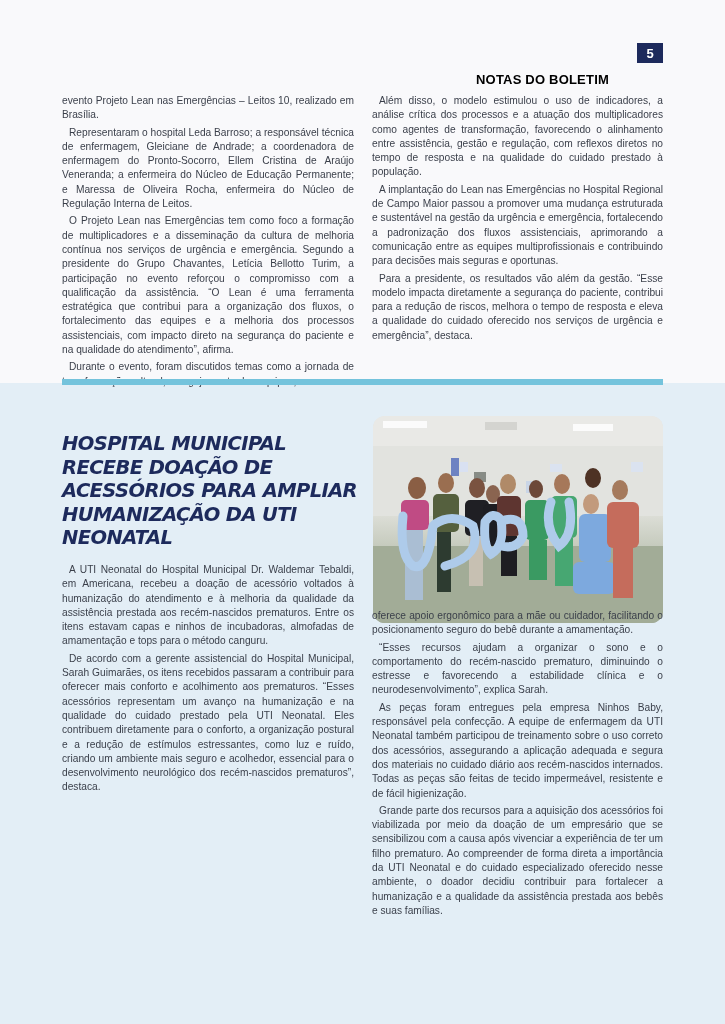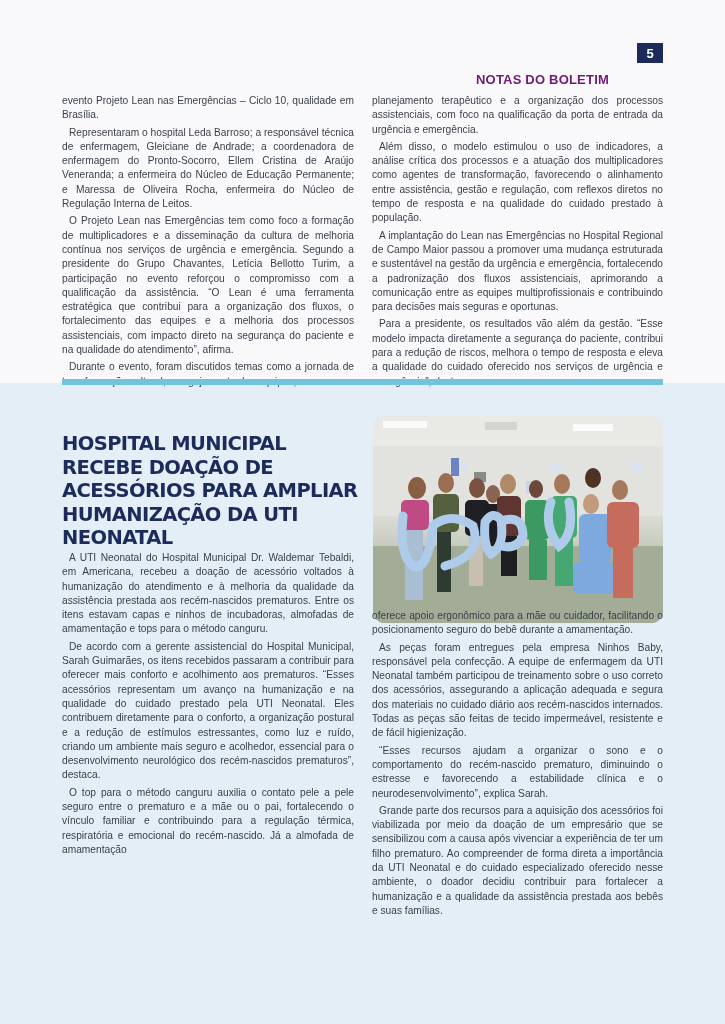--- a/index.html
+++ b/index.html
@@ -16,21 +16,21 @@
   }
   .bottom-section {
     position: absolute; left: 0; top: 383px; width: 725px; height: 641px;
     background: #e3eef6;
   }
   .header-bar {
     position: absolute; left: 448px; top: 43px; width: 215px; height: 20px;
     display: flex;
   }
   .header-title {
-    flex: 1; background: #74c3dc; color: #701a75;
+    flex: 1; background: #74c3dc; color: #000000;
     font-weight: bold; font-size: 13px; letter-spacing: 0.2px;
     display: flex; align-items: center; justify-content: center; margin-top: 36px;
   }
   .header-page {
     width: 26px; background: #1d2a5c; color: #ffffff;
     font-weight: bold; font-size: 13px;
     display: flex; align-items: center; justify-content: center;
   }
   .divider {
     position: absolute; left: 62px; top: 379px; width: 601px; height: 6px;
@@ -46,49 +46,49 @@
   .col p { text-indent: 7px; margin-bottom: 3px; }
   .col p.no-indent { text-indent: 0; }
   .col-top-left  { left: 62px;  top: 94px; width: 292px; }
   .col-top-right { left: 372px; top: 94px; width: 291px; }
   .headline {
     position: absolute; left: 62px; top: 432px; width: 300px;
     font-family: "DejaVu Sans", sans-serif;
     font-weight: bold; font-size: 19.5px; line-height: 23.5px;
     color: #1d2a5c; letter-spacing: -0.6px;
     text-transform: uppercase;
+    font-style: italic;
   }
   .photo {
     position: absolute; left: 373px; top: 416px; width: 290px; height: 207px;
     border-radius: 12px; overflow: hidden;
     background: linear-gradient(180deg, #e6e6e2 0%, #dcdcd6 18%, #e8e8e4 40%, #b8bfae 72%, #9ba58f 100%);
   }
-  .col-bottom-left  { left: 62px;  top: 551px; width: 292px; }
+  .col-bottom-left  { left: 62px;  top: 563px; width: 292px; }
   .col-bottom-right { left: 372px; top: 609px; width: 291px; }
 </style>
 </head>
 <body>
 
 <div class="top-section"></div>
 <div class="bottom-section"></div>
 
 <div class="header-bar">
   <div class="header-title">NOTAS DO BOLETIM</div>
   <div class="header-page">5</div>
 </div>
 
 <div class="col col-top-left">
-  <p class="no-indent">evento Projeto Lean nas Emergências – Ciclo 10, qualidade em Brasília.</p>
+  <p class="no-indent">evento Projeto Lean nas Emergências – Leitos 10, realizado em Brasília.</p>
   <p>Representaram o hospital Leda Barroso; a responsável técnica de enfermagem, Gleiciane de Andrade; a coordenadora de enfermagem do Pronto-Socorro, Ellem Cristina de Araújo Veneranda; a enfermeira do Núcleo de Educação Permanente; e Maressa de Oliveira Rocha, enfermeira do Núcleo de Regulação Interna de Leitos.</p>
   <p>O Projeto Lean nas Emergências tem como foco a formação de multiplicadores e a disseminação da cultura de melhoria contínua nos serviços de urgência e emergência. Segundo a presidente do Grupo Chavantes, Letícia Bellotto Turim, a participação no evento reforçou o compromisso com a qualificação da assistência. “O Lean é uma ferramenta estratégica que contribui para a organização dos fluxos, o fortalecimento das equipes e a melhoria dos processos assistenciais, com impacto direto na segurança do paciente e na qualidade do atendimento”, afirma.</p>
   <p>Durante o evento, foram discutidos temas como a jornada de transformação cultural, o engajamento das equipes, o</p>
 </div>
 
 <div class="col col-top-right">
-  <p class="no-indent">planejamento terapêutico e a organização dos processos assistenciais, com foco na qualificação da porta de entrada da urgência e emergência.</p>
   <p>Além disso, o modelo estimulou o uso de indicadores, a análise crítica dos processos e a atuação dos multiplicadores como agentes de transformação, favorecendo o alinhamento entre assistência, gestão e regulação, com reflexos diretos no tempo de resposta e na qualidade do cuidado prestado à população.</p>
   <p>A implantação do Lean nas Emergências no Hospital Regional de Campo Maior passou a promover uma mudança estruturada e sustentável na gestão da urgência e emergência, fortalecendo a padronização dos fluxos assistenciais, aprimorando a comunicação entre as equipes multiprofissionais e contribuindo para decisões mais seguras e oportunas.</p>
   <p>Para a presidente, os resultados vão além da gestão. “Esse modelo impacta diretamente a segurança do paciente, contribui para a redução de riscos, melhora o tempo de resposta e eleva a qualidade do cuidado oferecido nos serviços de urgência e emergência”, destaca.</p>
 </div>
 
 <div class="divider"></div>
 
 <h1 class="headline">HOSPITAL MUNICIPAL RECEBE DOAÇÃO DE ACESSÓRIOS PARA AMPLIAR HUMANIZAÇÃO DA UTI NEONATAL</h1>
 
 <div class="photo" title="Equipe de enfermagem da UTI Neonatal segurando almofadas de amamentação">
@@ -145,21 +145,20 @@
       <path d="M112 106 Q120 94 128 104 Q132 130 118 138 Q110 130 112 106"></path>
       <path d="M132 104 Q150 100 150 120 Q144 134 128 130"></path>
       <path d="M178 86 Q170 110 186 130 Q202 118 196 86"></path>
     </g>
   </svg>
 </div>
 
 <div class="col col-bottom-left">
   <p>A UTI Neonatal do Hospital Municipal Dr. Waldemar Tebaldi, em Americana, recebeu a doação de acessório voltados à humanização do atendimento e à melhoria da qualidade da assistência prestada aos recém-nascidos prematuros. Entre os itens estavam capas e ninhos de incubadoras, almofadas de amamentação e tops para o método canguru.</p>
   <p>De acordo com a gerente assistencial do Hospital Municipal, Sarah Guimarães, os itens recebidos passaram a contribuir para oferecer mais conforto e acolhimento aos prematuros. “Esses acessórios representam um avanço na humanização e na qualidade do cuidado prestado pela UTI Neonatal. Eles contribuem diretamente para o conforto, a organização postural e a redução de estímulos estressantes, como luz e ruído, criando um ambiente mais seguro e acolhedor, essencial para o desenvolvimento neurológico dos recém-nascidos prematuros”, destaca.</p>
-  <p>O top para o método canguru auxilia o contato pele a pele seguro entre o prematuro e a mãe ou o pai, fortalecendo o vínculo familiar e contribuindo para a regulação térmica, respiratória e emocional do recém-nascido. Já a almofada de amamentação</p>
 </div>
 
 <div class="col col-bottom-right">
   <p class="no-indent">oferece apoio ergonômico para a mãe ou cuidador, facilitando o posicionamento seguro do bebê durante a amamentação.</p>
+  <p>“Esses recursos ajudam a organizar o sono e o comportamento do recém-nascido prematuro, diminuindo o estresse e favorecendo a estabilidade clínica e o neurodesenvolvimento”, explica Sarah.</p>
   <p>As peças foram entregues pela empresa Ninhos Baby, responsável pela confecção. A equipe de enfermagem da UTI Neonatal também participou de treinamento sobre o uso correto dos acessórios, assegurando a aplicação adequada e segura dos materiais no cuidado diário aos recém-nascidos internados. Todas as peças são feitas de tecido impermeável, resistente e de fácil higienização.</p>
-  <p>“Esses recursos ajudam a organizar o sono e o comportamento do recém-nascido prematuro, diminuindo o estresse e favorecendo a estabilidade clínica e o neurodesenvolvimento”, explica Sarah.</p>
   <p>Grande parte dos recursos para a aquisição dos acessórios foi viabilizada por meio da doação de um empresário que se sensibilizou com a causa após vivenciar a experiência de ter um filho prematuro. Ao compreender de forma direta a importância da UTI Neonatal e do cuidado especializado oferecido nesse ambiente, o doador decidiu contribuir para fortalecer a humanização e a qualidade da assistência prestada aos bebês e suas famílias.</p>
 </div>
 
 </body></html>

